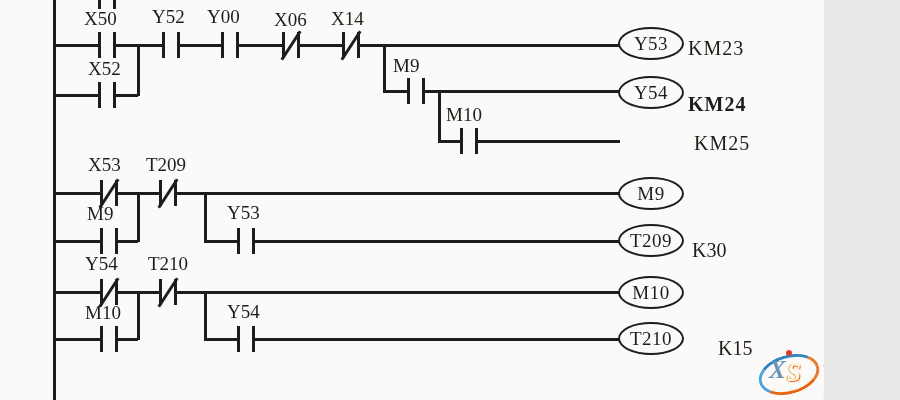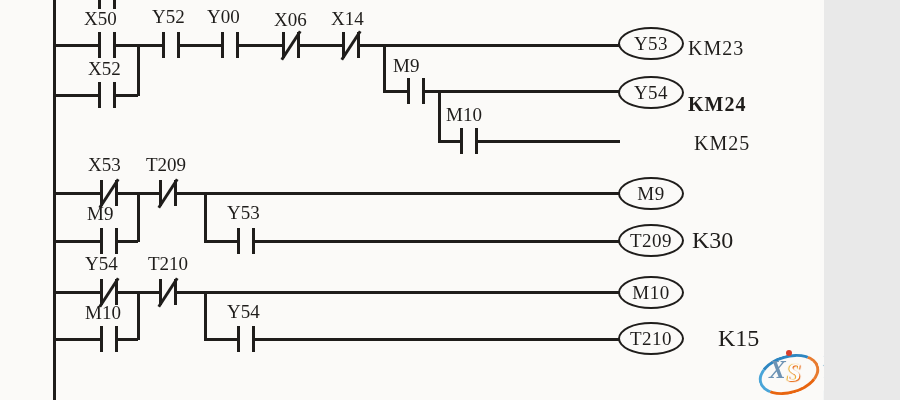--- a/index.html
+++ b/index.html
@@ -14,21 +14,21 @@
   .vl{position:absolute;width:3px;background:#1f1d1b;}
   .contact{position:absolute;width:18px;height:26px;background:#fbfaf8;}
   .contact::before,.contact::after{content:"";position:absolute;top:0;width:3px;height:26px;background:#1f1d1b;}
   .contact::before{left:0}
   .contact::after{right:0}
   .contact .slash{position:absolute;left:-8px;top:11.5px;width:34px;height:3px;background:#1f1d1b;transform:rotate(-57deg);}
   .lbl{position:absolute;font-size:19px;line-height:20px;white-space:nowrap;}
   .coil{position:absolute;box-sizing:border-box;width:66px;height:33px;border:2.5px solid #1f1d1b;border-radius:50%;
         background:#fbfaf8;display:flex;align-items:center;justify-content:center;
         font-size:19px;letter-spacing:.5px;}
-  .kval{position:absolute;font-size:24px;white-space:nowrap;}
+  .kval{position:absolute;font-size:20px;white-space:nowrap;margin-top:12px;}
   .desc{position:absolute;font-size:21px;line-height:23px;white-space:nowrap;letter-spacing:.5px;}
   .dev{position:absolute;font-size:20px;white-space:nowrap;letter-spacing:1px;}
   
   .wm{position:absolute;left:756px;top:348px;width:144px;height:50px;}
   .wm-swoosh{position:absolute;left:2px;top:7px;width:56px;height:33px;border:3px solid transparent;border-radius:50%;
              border-top-color:#2e86c1;border-left-color:#49a5d8;border-bottom-color:#e8650f;border-right-color:#e87b2f;
              transform:rotate(-16deg);}
   .wm-dot{position:absolute;left:30px;top:2px;width:6px;height:6px;border-radius:50%;background:#d93f2a;}
   .wm-x{position:absolute;left:13px;top:8px;font-style:italic;font-weight:bold;font-size:25px;color:#6d93b4;}
   .wm-s{position:absolute;left:31px;top:11px;font-style:italic;font-weight:bold;font-size:25px;color:#fdfdfd;

